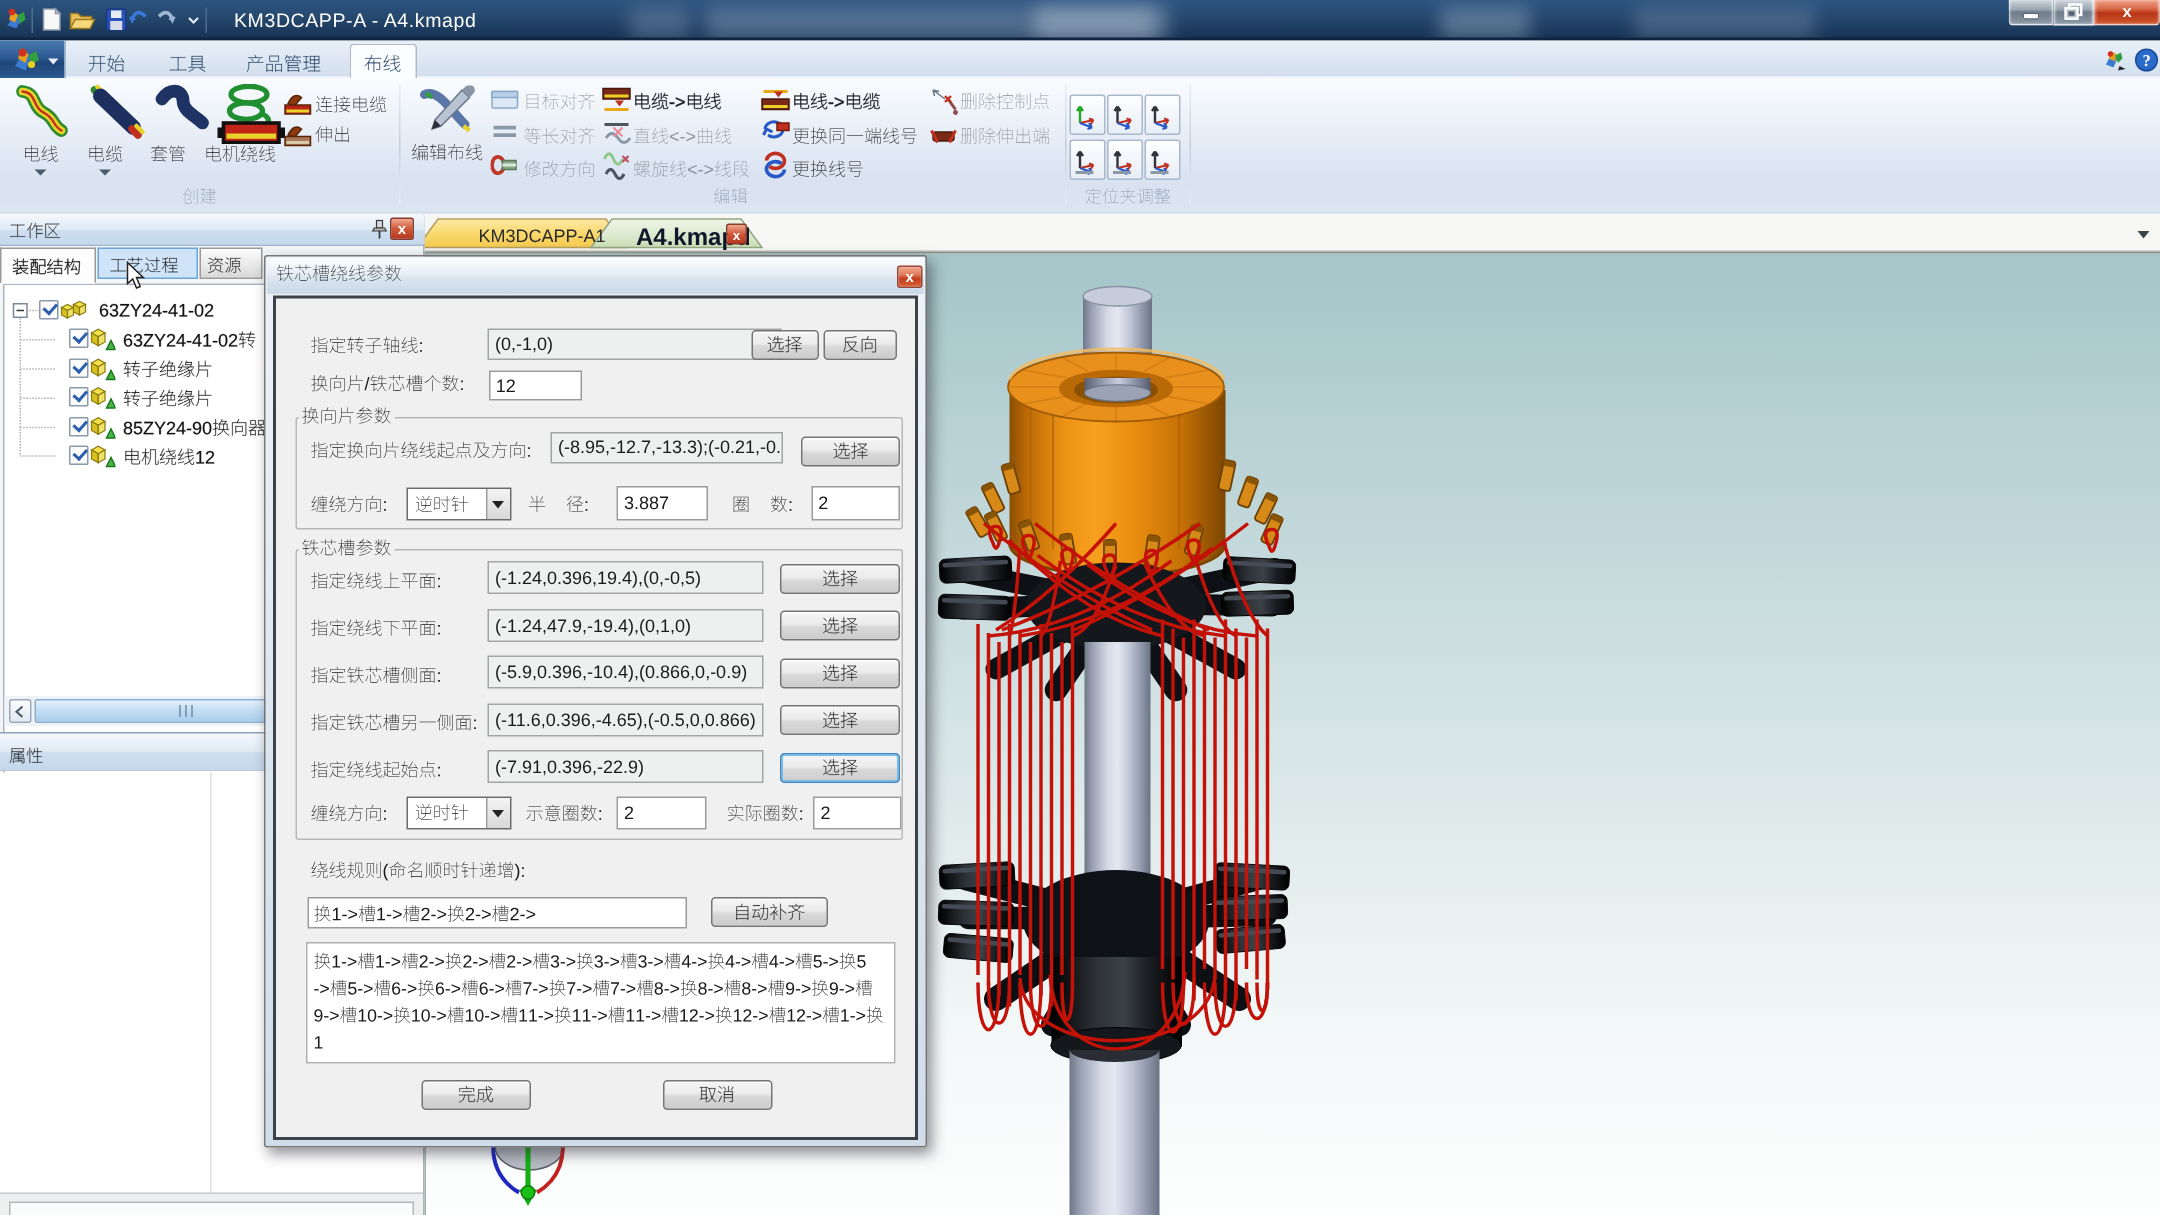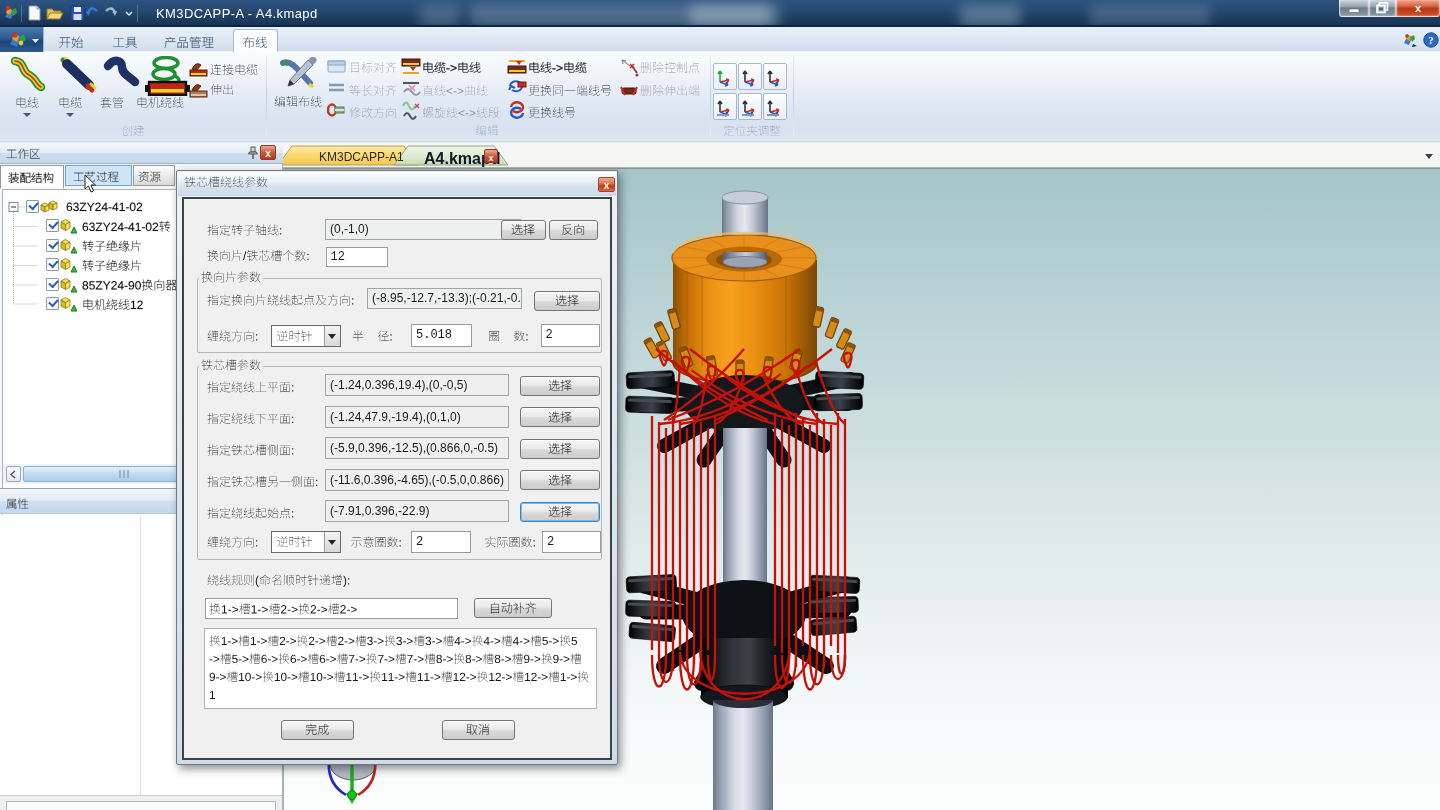--- a/index.html
+++ b/index.html
@@ -27,21 +27,21 @@
 .ltab{position:absolute;top:22px;height:21px;border:1px solid #9a9a9a;background:linear-gradient(180deg,#fdfdfd,#e8e8e8 60%,#d8d8d8)}
 #treebox{position:absolute;left:2px;top:46px;width:279px;height:440px;background:#fff;border:1px solid #aab4bc}
 #prophead{position:absolute;left:0;top:345px;width:283px;height:26px;
  background:linear-gradient(180deg,#f4f8fc 0%,#dfeaf5 50%,#cfdff0 51%,#c4d8ec 100%);border-top:1px solid #8ea2b6;border-bottom:1px solid #b8c8da}
 .cb{position:absolute;width:13px;height:13px;background:#fcfcfc;border:1px solid #8a9aa8;border-radius:1px}
 .cb:after{content:"";position:absolute;left:2px;top:1px;width:7px;height:4px;border-left:2px solid #2a5fae;border-bottom:2px solid #2a5fae;transform:rotate(-48deg)}
 #viewport{position:absolute;left:283px;top:168px;width:1157px;height:642px;border-top:1px solid #889488;border-left:1px solid #a8b2aa;
  background:linear-gradient(180deg,#a5c5c9 0%,#b4cfd2 15%,#cbdddf 38%,#e2ecec 62%,#f4f8f8 82%,#fdfefe 100%)}
 .win7btn{position:absolute;border:1px solid #757575;border-radius:3px;
  background:linear-gradient(180deg,#f5f5f5 0%,#ebebeb 45%,#d9d9d9 55%,#cccccc 100%);box-shadow:inset 0 1px 0 #fff}
-.input{position:absolute;border:1px solid #9a9a9a;background:#fff;color:#1a1a1a;font-size:12px;line-height:19px;padding-left:4px;white-space:nowrap;overflow:hidden;font-family:Liberation Mono, monospace}
+.input{position:absolute;border:1px solid #9a9a9a;background:#fff;color:#1a1a1a;font-size:12px;line-height:19px;padding-left:4px;white-space:nowrap;overflow:hidden;font-family:Liberation Sans, sans-serif}
 .roinput{position:absolute;border:1px solid #a4a4a4;background:#eef0f0;color:#1a1a1a;font-size:12px;line-height:19px;padding-left:4px;white-space:nowrap;overflow:hidden;font-family:"Liberation Sans",sans-serif}
 .gbox{position:absolute;border:1px solid #b8b8b8;border-radius:2px}
 #dialog{position:absolute;z-index:10;left:176px;top:170px;width:442px;height:595px;
  background:linear-gradient(180deg,#eef3f8 0%,#dce6f0 55%,#cfdcea 100%);
  border:1px solid #767676;border-radius:2px;box-shadow:3px 4px 9px rgba(40,40,50,.5)}
 #dclient{position:absolute;left:5px;top:26px;width:430px;height:563px;background:#f0f0f0;border:2px solid #3c4248}
 #dtitle{position:absolute;left:1px;top:1px;width:438px;height:24px;border-radius:2px 2px 0 0;
  background:linear-gradient(180deg,#fbfdfe 0%,#e8eff6 40%,#d8e3ee 60%,#cad8e8 100%)}
 #dclose{position:absolute;left:421px;top:6px;width:17px;height:15px;border-radius:2px;border:1px solid #9a4434;
  background:linear-gradient(180deg,#f0a890 0%,#e07a58 40%,#c23c1a 60%,#d8602e 100%);box-shadow:inset 0 0 1px rgba(255,255,255,.7)}
@@ -1064,29 +1064,29 @@
     <div class="input" style="left:325.5px;top:246.5px;width:62.0px;height:20.0px;line-height:18px">12</div>
     <div class="gbox" style="left:197px;top:277.5px;width:404.5px;height:75px"></div>
     <div class="ab" style="left:199px;top:272px;width:64px;height:11px;background:#f0f0f0"></div>
     <div class="roinput" style="left:367.0px;top:288.0px;width:155.0px;height:21.0px;line-height:19px">(-8.95,-12.7,-13.3);(-0.21,-0.9</div>
     <div class="win7btn" style="left:534.0px;top:290.5px;width:66.0px;height:20.0px"></div>
     <div class="ab" style="left:270.5px;top:324.5px;width:70.5px;height:22.5px;border:1px solid #6a6a6a;background:#fff"></div>
     <div class="ab" style="left:324.0px;top:325.5px;width:16px;height:20.5px;border-left:1px solid #9a9a9a;background:linear-gradient(180deg,#f4f4f4,#d8d8d8)"></div>
     <svg class="ab" style="left:327.0px;top:332.8px" width="10" height="7" viewBox="0 0 10 7">
       <path d="M1 1 l4 5 4 -5 Z" fill="#222"></path>
     </svg>
-    <div class="input" style="left:411.0px;top:324.0px;width:61.0px;height:22.5px;line-height:20px">5.018</div>
+    <div class="input" style="left:411.0px;top:324.0px;width:61.0px;height:22.5px;line-height:20px">3.887</div>
     <div class="input" style="left:540.5px;top:324.0px;width:59.5px;height:22.5px;line-height:20px">2</div>
     <div class="gbox" style="left:197px;top:366px;width:404.5px;height:194px"></div>
     <div class="ab" style="left:199px;top:360.5px;width:64px;height:11px;background:#f0f0f0"></div>
     <div class="roinput" style="left:325.0px;top:374.0px;width:183.5px;height:22.0px;line-height:20px">(-1.24,0.396,19.4),(0,-0,5)</div>
     <div class="win7btn" style="left:520.0px;top:375.5px;width:80.0px;height:20.0px"></div>
     <div class="roinput" style="left:325.0px;top:405.5px;width:183.5px;height:22.0px;line-height:20px">(-1.24,47.9,-19.4),(0,1,0)</div>
     <div class="win7btn" style="left:520.0px;top:407.0px;width:80.0px;height:20.0px"></div>
-    <div class="roinput" style="left:325.0px;top:437.0px;width:183.5px;height:22.0px;line-height:20px">(-5.9,0.396,-12.5),(0.866,0,-0.5)</div>
+    <div class="roinput" style="left:325.0px;top:437.0px;width:183.5px;height:22.0px;line-height:20px">(-5.9,0.396,-10.4),(0.866,0,-0.9)</div>
     <div class="win7btn" style="left:520.0px;top:438.5px;width:80.0px;height:20.0px"></div>
     <div class="roinput" style="left:325.0px;top:468.5px;width:183.5px;height:22.0px;line-height:20px">(-11.6,0.396,-4.65),(-0.5,0,0.866)</div>
     <div class="win7btn" style="left:520.0px;top:470.0px;width:80.0px;height:20.0px"></div>
     <div class="roinput" style="left:325.0px;top:500.0px;width:183.5px;height:22.0px;line-height:20px">(-7.91,0.396,-22.9)</div>
     <div class="win7btn" style="left:520.0px;top:501.5px;width:80.0px;height:20.0px;border-color:#3888c8;box-shadow:inset 0 0 0 1px #7ab8e8,inset 0 1px 0 #fff"></div>
     <div class="ab" style="left:270.5px;top:530.5px;width:70.5px;height:22.0px;border:1px solid #6a6a6a;background:#fff"></div>
     <div class="ab" style="left:324.0px;top:531.5px;width:16px;height:20.0px;border-left:1px solid #9a9a9a;background:linear-gradient(180deg,#f4f4f4,#d8d8d8)"></div>
     <svg class="ab" style="left:327.0px;top:538.5px" width="10" height="7" viewBox="0 0 10 7">
       <path d="M1 1 l4 5 4 -5 Z" fill="#222"></path>
     </svg>

